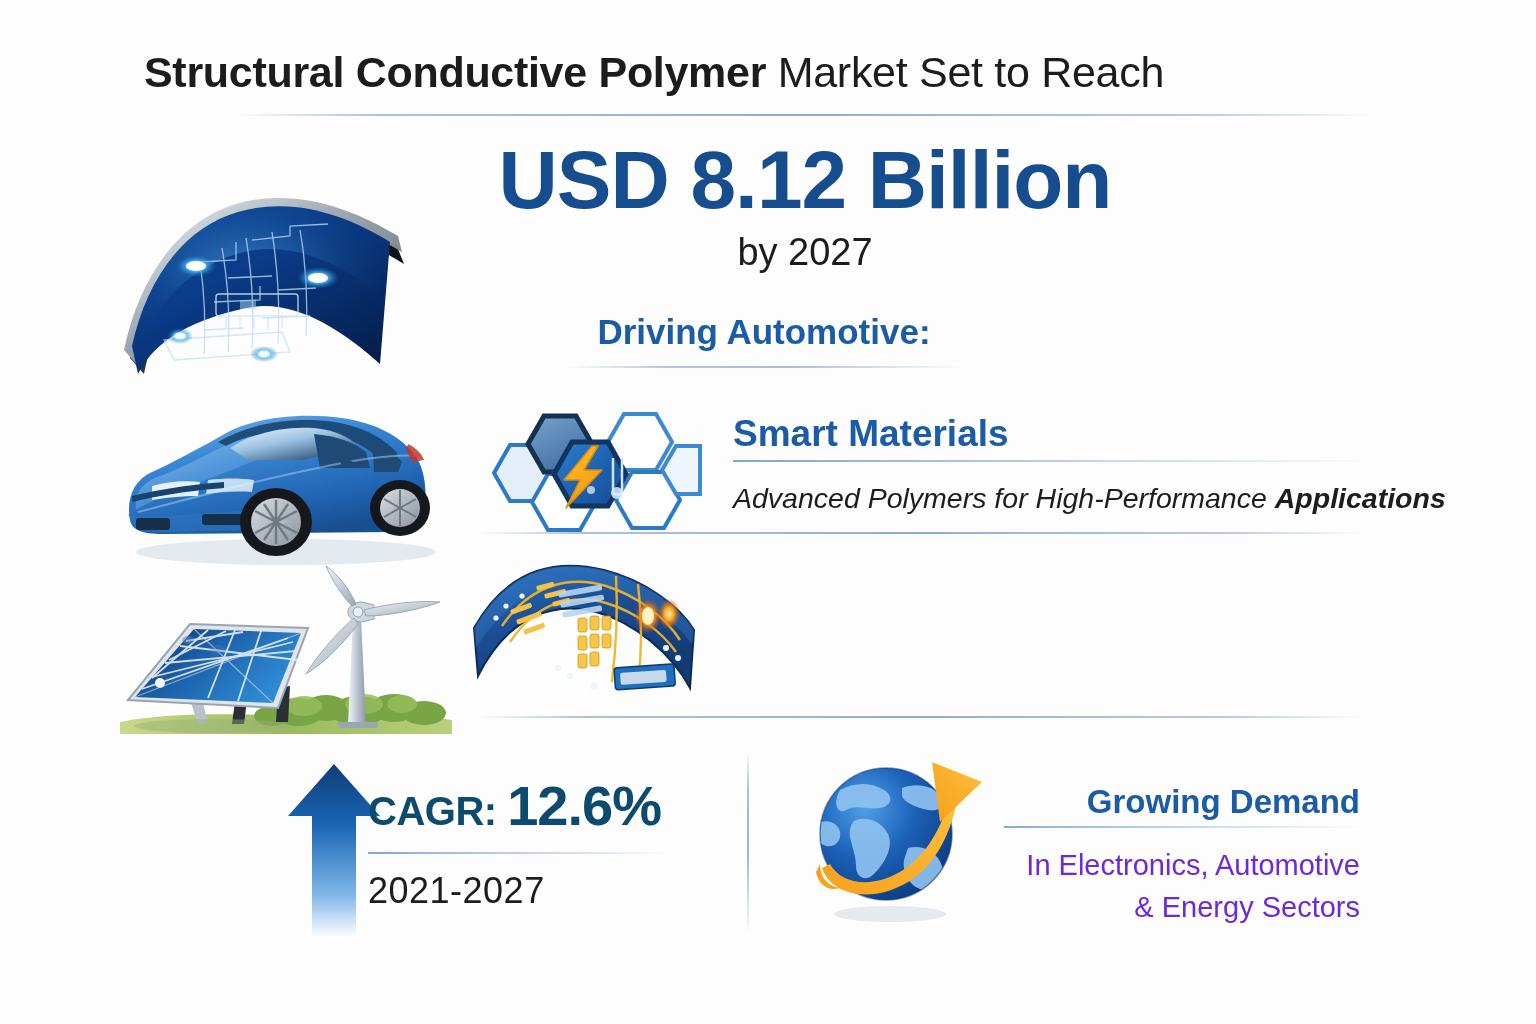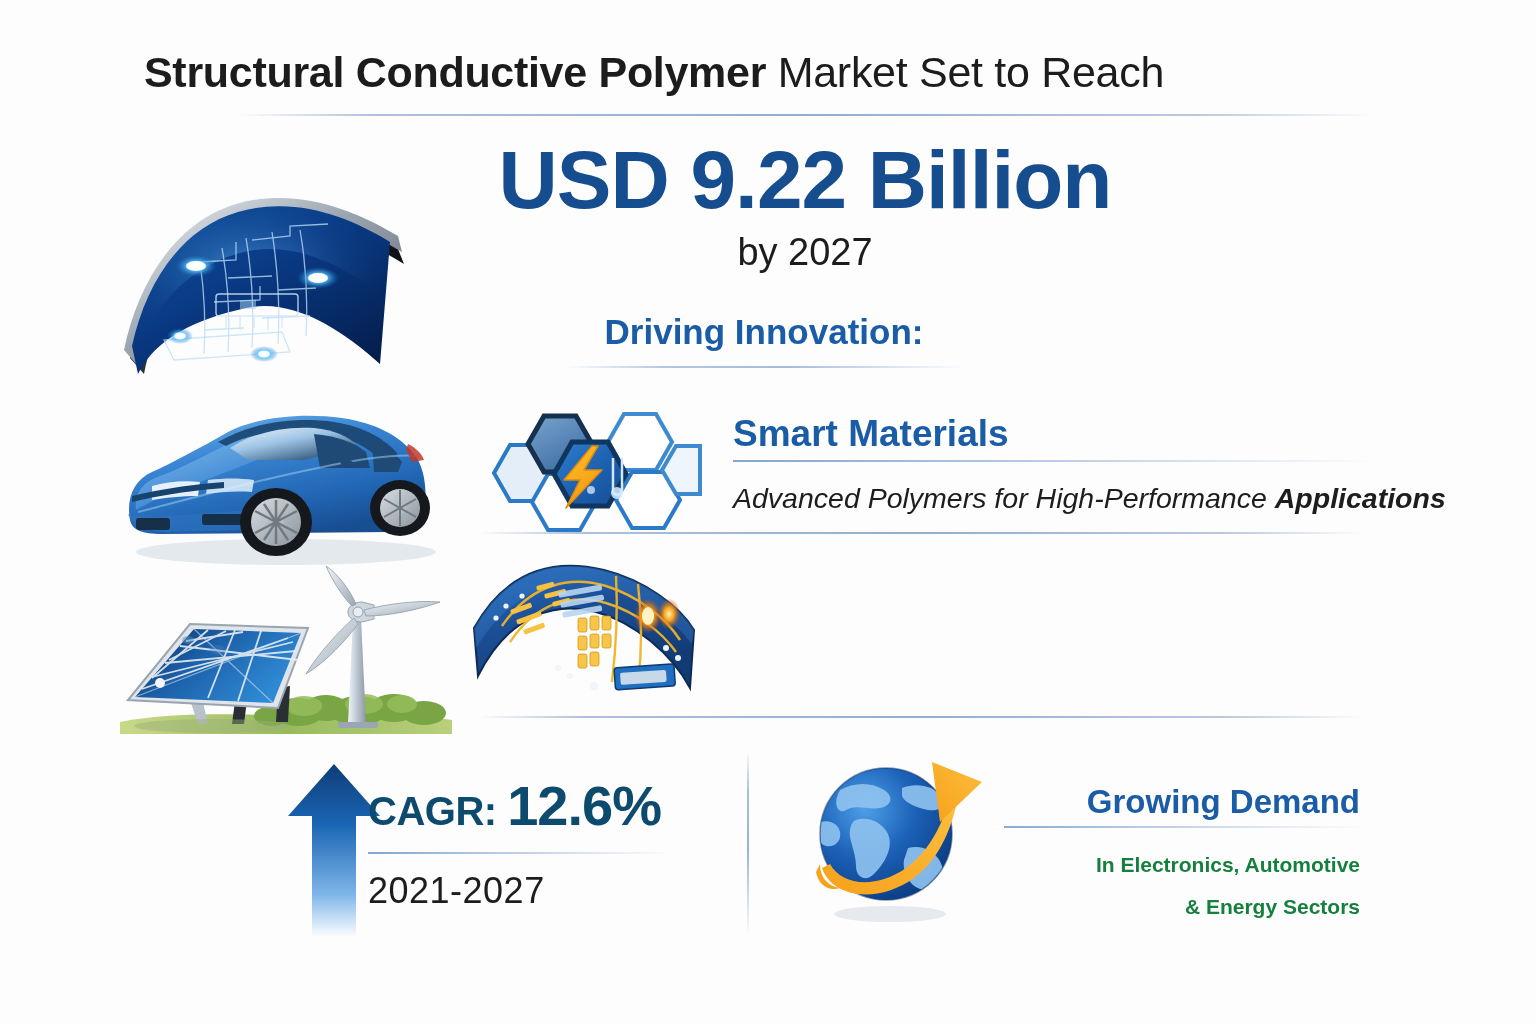--- a/index.html
+++ b/index.html
@@ -202,23 +202,23 @@
     height: 2px;
     margin-top: 4px;
     width: 356px;
     background: linear-gradient(to right,
         rgba(110,150,200,0.8) 0%,
         rgba(150,180,216,0.42) 62%,
         rgba(225,236,247,0.05) 100%);
   }
   .demand-desc {
     margin-top: 16px;
-    font-size: 21px;
-    font-weight: 700;
-    color: #15803d;
+    font-size: 29px;
+    font-weight: 400;
+    color: #6d28d9;
     line-height: 42px;
     white-space: nowrap;
   }
 
   
   #img-flexpanel { position: absolute; top: 178px; left: 104px; width: 330px; height: 225px; }
   #img-car       { position: absolute; top: 398px; left: 108px; width: 340px; height: 180px; }
   #img-energy    { position: absolute; top: 572px; left: 112px; width: 345px; height: 175px; }
 
   svg { display: block; overflow: visible; }
@@ -226,24 +226,24 @@
 </head>
 <body>
 
 <div class="canvas">
 
   <div class="title-row">
     <span class="title-bold">Structural Conductive Polymer</span><span class="title-light"> Market Set to Reach</span>
   </div>
   <div class="divider" id="div-title"></div>
 
-  <div class="hero-value">USD 9.22 Billion</div>
+  <div class="hero-value">USD 8.12 Billion</div>
   <div class="hero-sub">by 2027</div>
 
-  <div class="driving-title">Driving Innovation:</div>
+  <div class="driving-title">Driving Automotive:</div>
   <div class="divider" id="div-driving"></div>
 
   <div class="feature" id="feat-smart">
     <div class="feature-icon">
       <svg width="236" height="150" viewBox="0 0 236 150">
         <defs>
           <linearGradient id="hexCenter" x1="0" y1="0" x2="1" y2="1">
             <stop offset="0%" stop-color="#2f7fd0"></stop>
             <stop offset="55%" stop-color="#1b5fae"></stop>
             <stop offset="100%" stop-color="#174d92"></stop>

